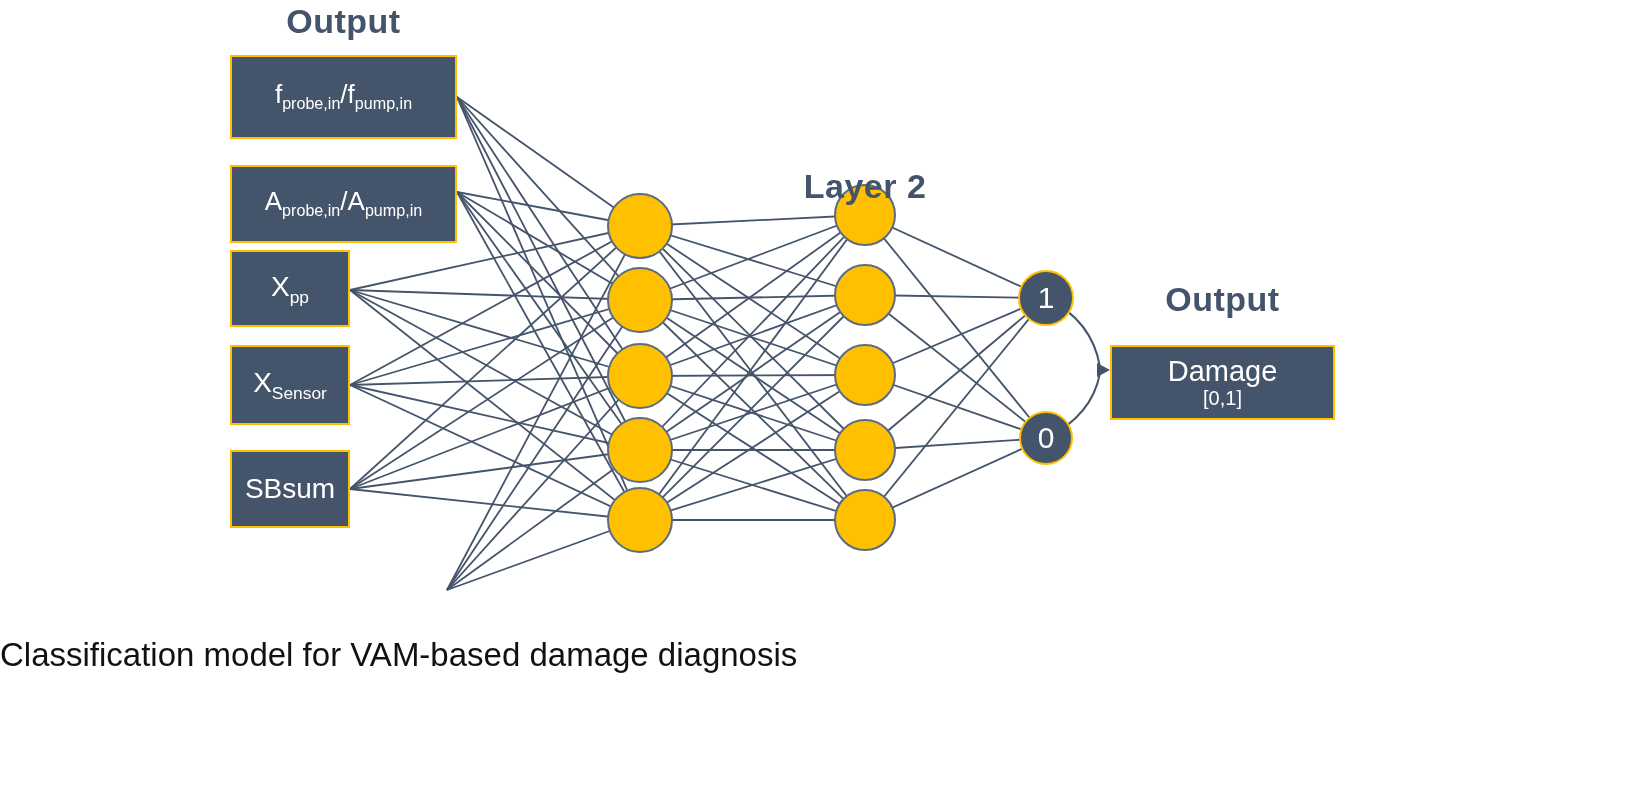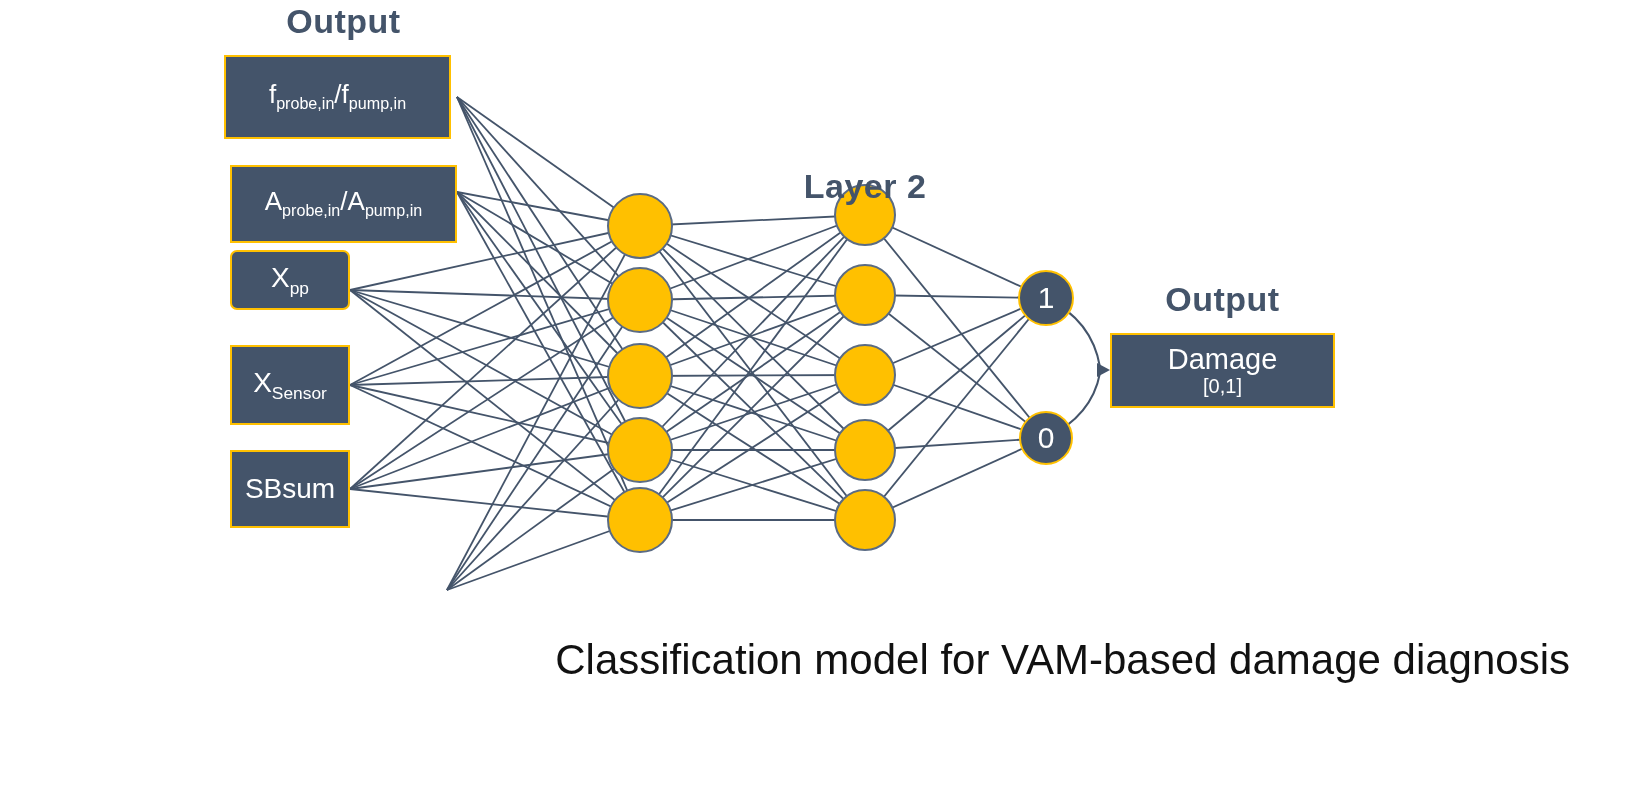--- a/index.html
+++ b/index.html
@@ -70,32 +70,33 @@
     z-index: 2;
     background: var(--box-fill);
     border: 2px solid var(--gold);
     color: var(--box-text);
     display: flex;
     flex-direction: column;
     align-items: center;
     justify-content: center;
     box-sizing: border-box;
     line-height: 1.05;
+    margin-top: 12px;
   }
   .outbox .main { font-size: 29px; }
   .outbox .range { font-size: 20px; margin-top: 2px; }
   .caption {
     position: absolute;
     z-index: 3;
     left: 0;
     top: 636px;
     width: 1570px;
-    text-align: right;
+    text-align: left;
     color: var(--caption-text);
-    font-size: 42px;
+    font-size: 33px;
   }
 </style>
 </head>
 <body>
 
 <div class="stage">
 
   <svg id="wires" width="1640" height="800">
       <line x1="457" y1="97" x2="640" y2="226" stroke="#44546A" stroke-width="1.8"></line>
       <line x1="457" y1="97" x2="640" y2="300" stroke="#44546A" stroke-width="1.8"></line>
@@ -164,27 +165,27 @@
       <line x1="865" y1="520" x2="1046" y2="438" stroke="#44546A" stroke-width="1.8"></line>
       <path d="M1046,298 Q1092,320 1100,367" fill="none" stroke="#44546A" stroke-width="2"></path>
       <path d="M1046,438 Q1092,416 1100,373" fill="none" stroke="#44546A" stroke-width="2"></path>
       <polygon points="1110,370 1097,363 1097,377" fill="#44546A"></polygon>
     </svg>
 
   <div class="heading" style="left:230px; top:2px; width:227px;">Output</div>
   <div class="heading" style="left:765px; top:138px; width:200px;margin-top:29px;">Layer 2</div>
   <div class="heading" style="left:1110px; top:280px; width:225px;">Output</div>
 
-  <div class="inbox" style="left:224px; top:55px;  width:227px; height:84px; font-size:26px;">
+  <div class="inbox" style="left:230px; top:55px;  width:227px; height:84px; font-size:26px;">
     <span><span>f</span><sub>probe,in</sub><span>/f</span><sub>pump,in</sub></span>
   </div>
   <div class="inbox" style="left:230px; top:165px; width:227px; height:78px; font-size:26px;">
     <span><span>A</span><sub>probe,in</sub><span>/A</span><sub>pump,in</sub></span>
   </div>
-  <div class="inbox" style="left:230px; top:250px; width:120px; height:60px; font-size:28px;border-radius:7px;">
+  <div class="inbox" style="left:230px; top:250px; width:120px; height:77px; font-size:28px;">
     <span><span>X</span><sub>pp</sub></span>
   </div>
   <div class="inbox" style="left:230px; top:450px; width:120px; height:78px; font-size:28px;">
     <span><span>SBsum</span></span>
   </div>
   <div class="inbox" style="left:230px; top:345px; width:120px; height:80px; font-size:28px;">
     <span><span>X</span><sub>Sensor</sub></span>
   </div>
 
   <div id="layer1-nodes">

